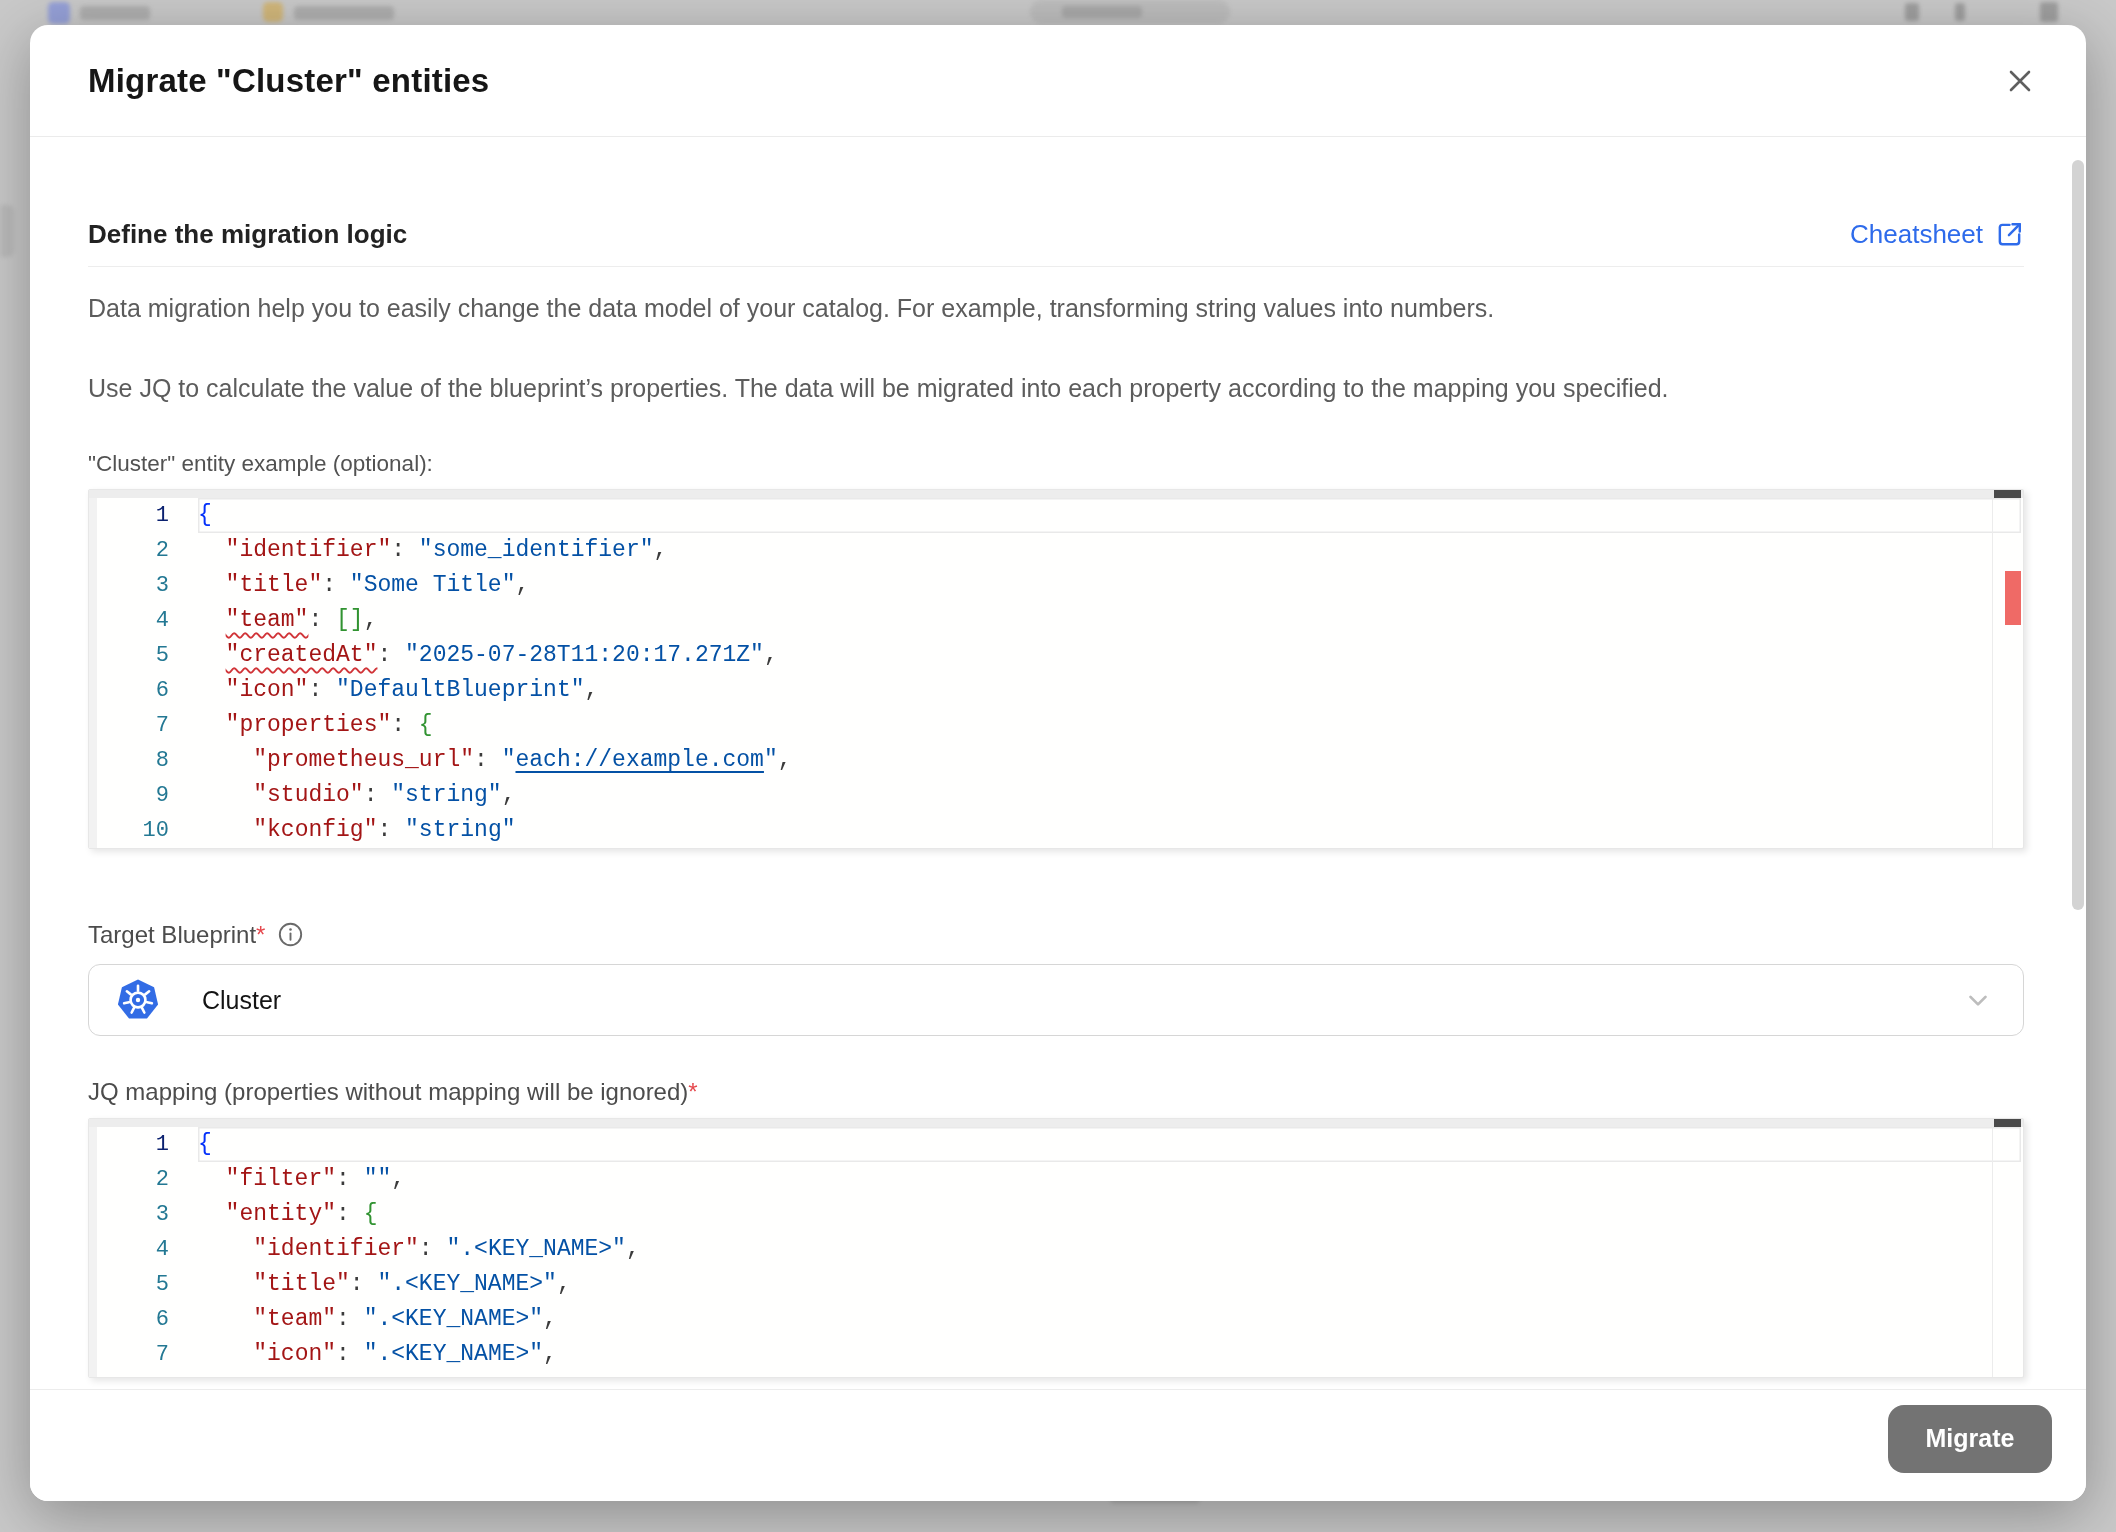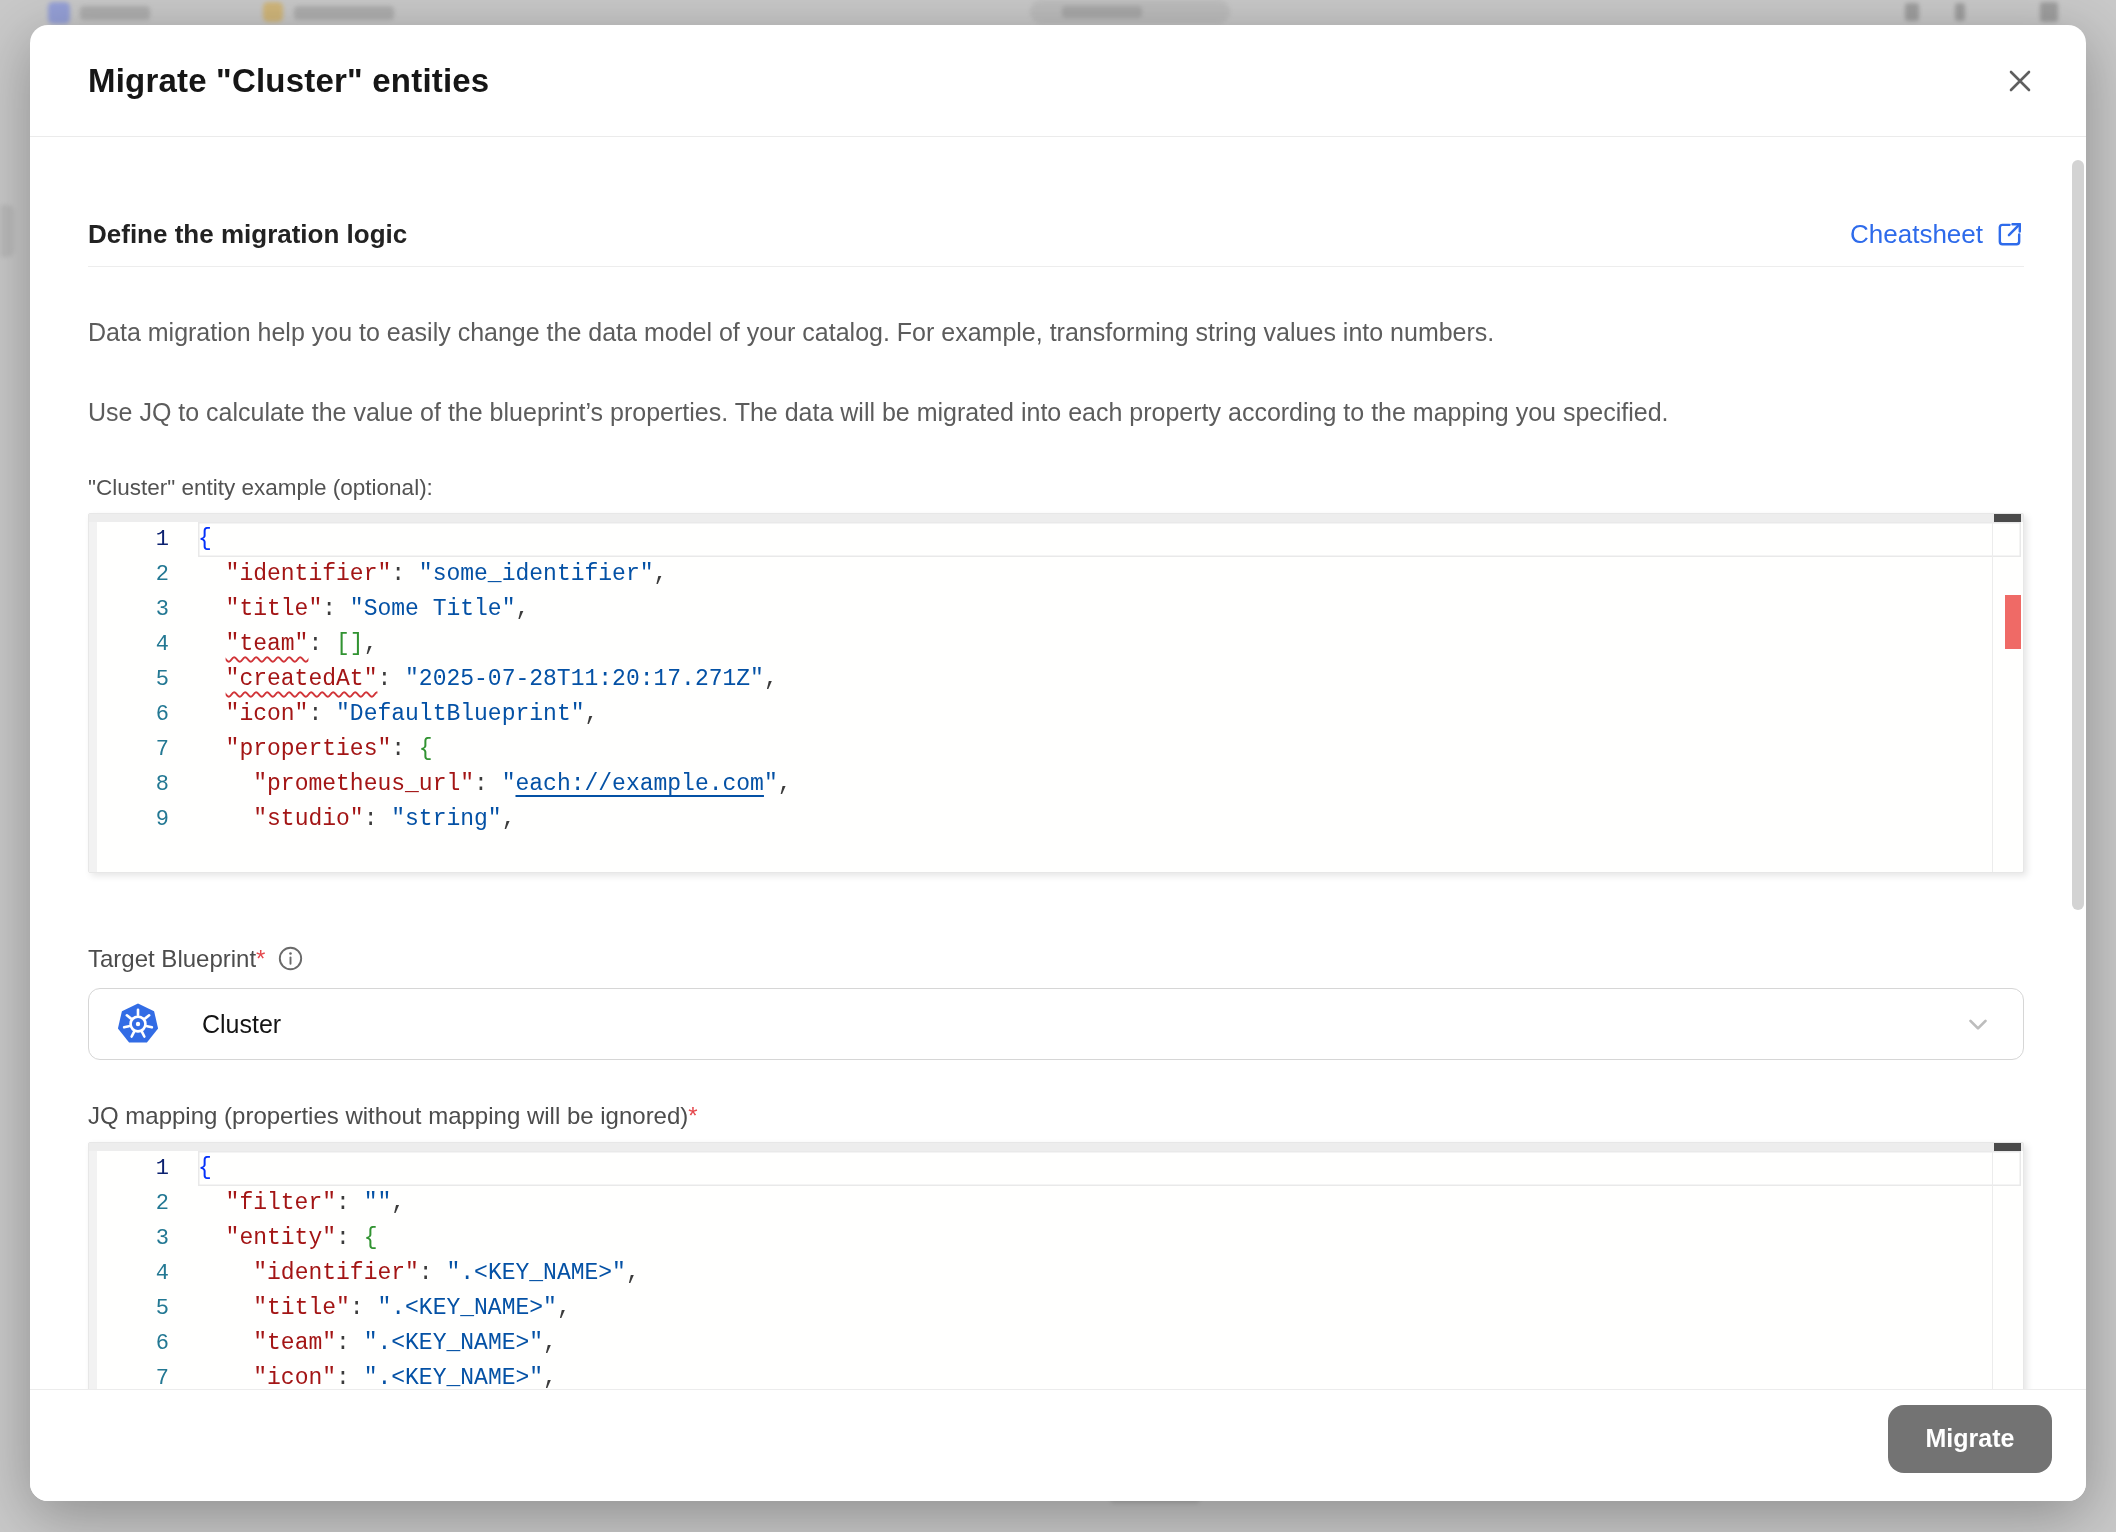--- a/index.html
+++ b/index.html
@@ -42,21 +42,21 @@
   }
   .dlg-body { flex:1 1 auto; overflow:hidden; padding:0 62px 0 58px; position:relative; }
 
   .section-row { margin-top:82px; display:flex; align-items:flex-start; }
   .section-heading { font-size:26px; font-weight:700; color:#222; }
   .cheatsheet { margin-left:auto; display:flex; align-items:center; gap:12px;
     color:#2e6beb; font-size:26px; text-decoration:none; cursor:pointer; }
   .hr2 { margin-top:16px; border-top:1px solid #ededed; }
 
   .para { font-size:25px; color:#5c5c5c; line-height:34px; }
-  .para.p1 { margin-top:48px; }
+  .para.p1 { margin-top:24px; }
   .para.p2 { margin-top:46px; }
 
   .field-label { font-size:22.5px; color:#525252; }
   .lbl-example { margin-top:46px; }
   .lbl-target  { margin-top:72px; font-size:24px; color:#4c4c4c; display:flex; align-items:flex-start; gap:12px;}
   .lbl-jq      { margin-top:42px; font-size:24px; color:#4c4c4c; }
   .req { color:#e5484d; }
 
   
   .ed {
@@ -195,20 +195,24 @@
             <span class="ln">7</span>
             <span class="lc"><span class="pl">  </span><span class="key">"properties"</span><span class="pun">: </span><span class="br1">{</span></span>
           </div>
           <div class="line">
             <span class="ln">8</span>
             <span class="lc"><span class="pl">    </span><span class="key">"prometheus_url"</span><span class="pun">: </span><span class="val">"</span><span class="val lnk">each://example.com</span><span class="val">"</span><span class="pun">,</span></span>
           </div>
           <div class="line">
             <span class="ln">9</span>
             <span class="lc"><span class="pl">    </span><span class="key">"studio"</span><span class="pun">: </span><span class="val">"string"</span><span class="pun">,</span></span>
+          </div>
+          <div class="line">
+            <span class="ln">10</span>
+            <span class="lc"><span class="pl">    </span><span class="key">"kconfig"</span><span class="pun">: </span><span class="val">"string"</span></span>
           </div>
         </div>
       <div class="ed-band"></div>
       <div class="ed-hthumb"></div>
       <div class="ed-ruler">
         <div class="ed-marker"></div>
       </div>
     </div>
 
     <div class="lbl-target">

